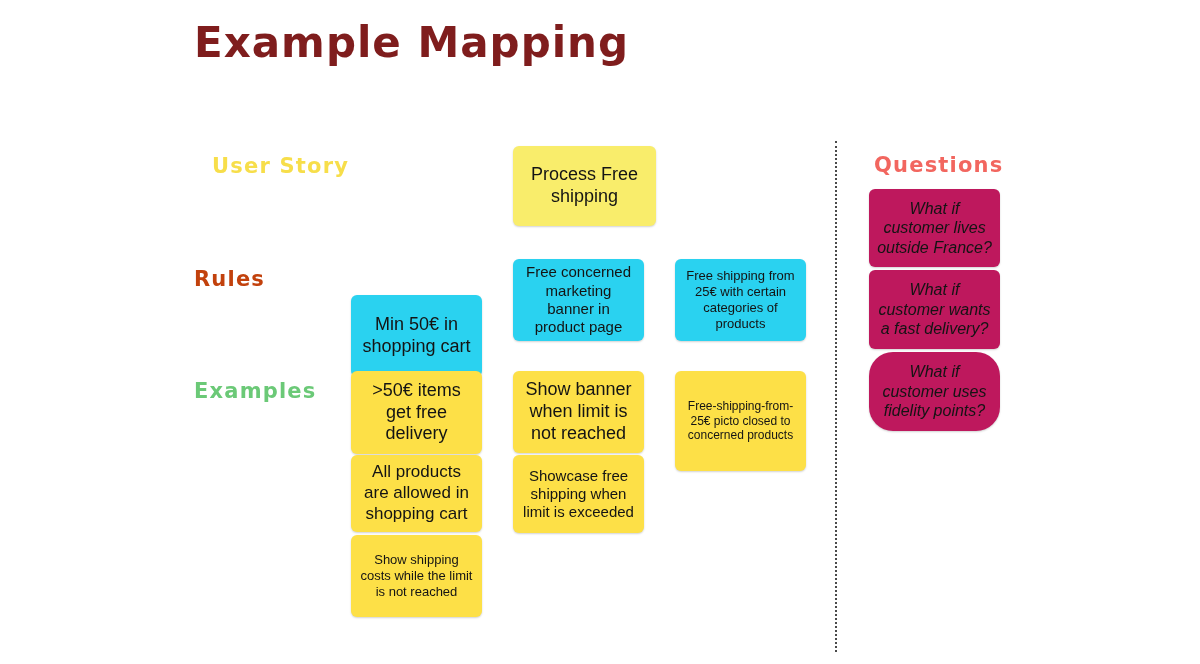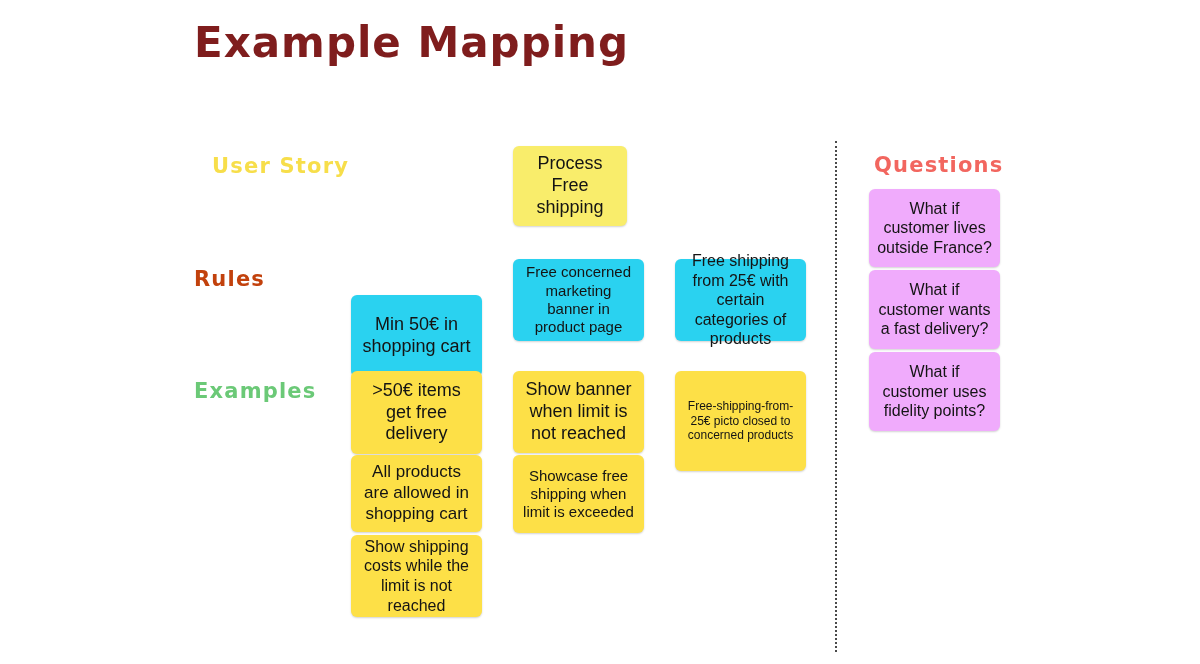--- a/index.html
+++ b/index.html
@@ -74,44 +74,44 @@
     text-align: center;
     color: #141414;
     line-height: 1.22;
     padding: 4px 8px;
     box-shadow: 0 1px 2px rgba(0,0,0,0.18);
     font-family: "Liberation Sans", sans-serif;
   }
   .card.yellow { background: #F9ED6B; }
   .card.cyan   { background: #2AD2F0; }
   .card.green  { background: #fde047; }
-  .card.red    { background: #f0abfc; }
+  .card.red    { background: #be185d; font-style: italic; }
 
   .fs-18 { font-size: 18px; }
   .fs-16 { font-size: 16px; }
   .fs-15 { font-size: 15px; }
-  .fs-13 { font-size: 16px; }
+  .fs-13 { font-size: 13px; }
   .fs-12 { font-size: 12px; }
 </style>
 </head>
 <body>
 
 <div id="board-title">Example Mapping</div>
 
 <div id="label-user-story" class="row-label">User Story</div>
 
 <div id="label-rules" class="row-label">Rules</div>
 
 <div id="label-examples" class="row-label">Examples</div>
 
 <div id="label-questions">Questions</div>
 
 <div id="divider"></div>
 
-<div class="card yellow fs-18" style="left:513px; top:146px; width:114px; height:80px;">Process Free shipping</div>
+<div class="card yellow fs-18" style="left:513px; top:146px; width:143px; height:80px;">Process Free shipping</div>
 
 <div class="card cyan fs-18" style="left:351px; top:259px; width:131px; height:82px;margin-top:36px;">Min 50€ in shopping cart</div>
 
 <div class="card cyan fs-15" style="left:513px; top:259px; width:131px; height:82px;">Free concerned marketing banner in product page</div>
 
 <div class="card cyan fs-13" style="left:675px; top:259px; width:131px; height:82px;">Free shipping from 25€ with certain categories of products</div>
 
 <div class="card green fs-18" style="left:351px; top:371px; width:131px; height:83px;">&gt;50€ items get free delivery</div>
 
 <div class="card green fs-17" style="left:351px; top:455px; width:131px; height:77px; font-size:17px;">All products are allowed in shopping cart</div>
@@ -121,13 +121,13 @@
 <div class="card green fs-18" style="left:513px; top:371px; width:131px; height:82px;">Show banner when limit is not reached</div>
 
 <div class="card green fs-15" style="left:513px; top:455px; width:131px; height:78px;">Showcase free shipping when limit is exceeded</div>
 
 <div class="card green fs-12" style="left:675px; top:371px; width:131px; height:100px;">Free-shipping-from-25€ picto closed to concerned products</div>
 
 <div class="card red fs-16" style="left:869px; top:189px; width:131px; height:78px;">What if customer lives outside France?</div>
 
 <div class="card red fs-16" style="left:869px; top:270px; width:131px; height:79px;">What if customer wants a fast delivery?</div>
 
-<div class="card red fs-16" style="left:869px; top:352px; width:131px; height:79px;">What if customer uses fidelity points?</div>
+<div class="card red fs-16" style="left:869px; top:352px; width:131px; height:79px;border-radius:24px;">What if customer uses fidelity points?</div>
 
 </body></html>

